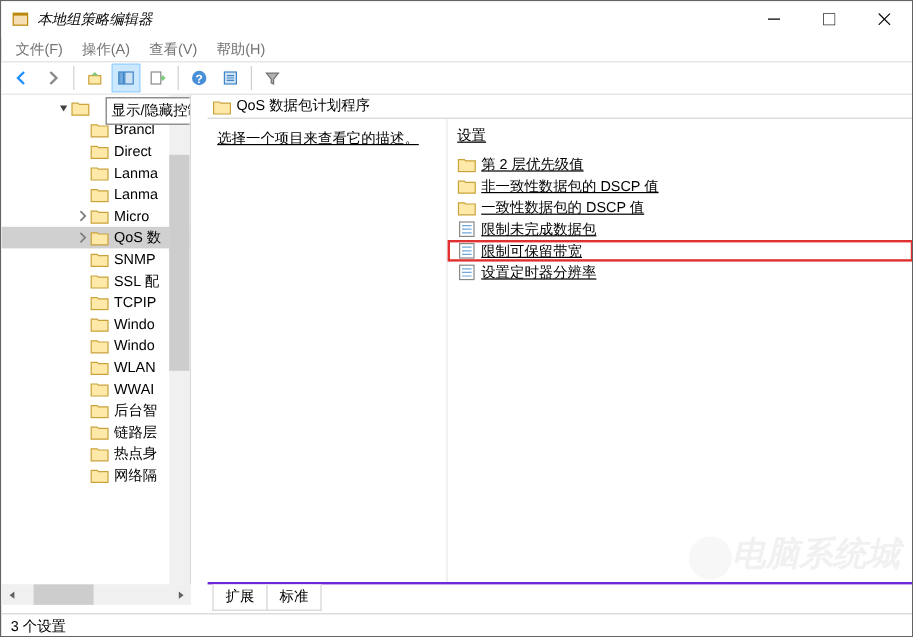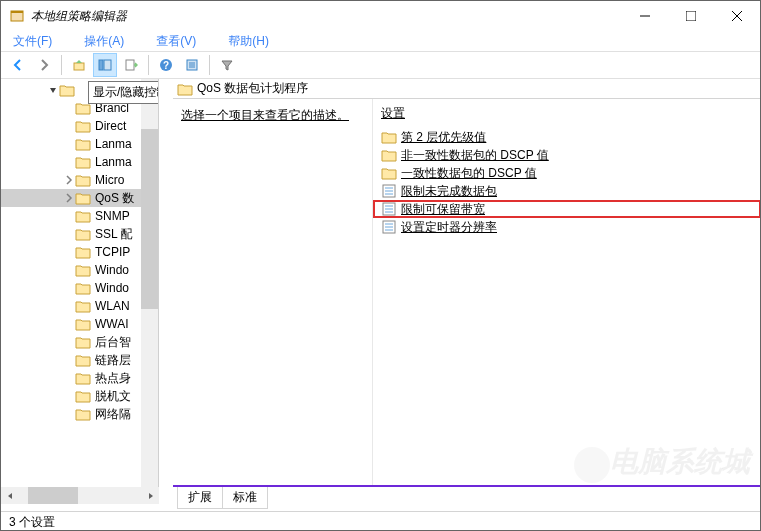--- a/index.html
+++ b/index.html
@@ -3,21 +3,21 @@
 <meta charset="utf-8">
 <style>
 * { box-sizing: border-box; margin: 0; padding: 0; }
 body { font-family: "Microsoft YaHei", "Segoe UI", sans-serif; font-size: 12px; background: #fff; width: 761px; height: 531px; overflow: hidden; border: 1px solid #646464; }
 .titlebar { height: 30px; display: flex; align-items: center; padding: 0 0 0 8px; background: #fff; font-style: italic; }
 .titlebar .app-icon { width: 16px; height: 16px; margin-right: 6px; }
 .titlebar .title { flex: 1; font-size: 12px; color: #000; }
 .titlebar .win-btns { display: flex; }
 .titlebar .win-btn { width: 46px; height: 30px; display: flex; align-items: center; justify-content: center; cursor: pointer; }
 .titlebar .win-btn svg { width: 10px; height: 10px; }
-.menubar { height: 20px; display: flex; align-items: center; padding: 0 4px; font-size: 12px; color: #3b82f6; gap: 16px; }
+.menubar { height: 20px; display: flex; align-items: center; padding: 0 4px; font-size: 12px; color: #737373; }
 .menubar .menu-item { padding: 2px 8px; cursor: pointer; }
 .toolbar { height: 28px; border-top: 1px solid #e0e0e0; border-bottom: 1px solid #e0e0e0; display: flex; align-items: center; padding: 0 4px; background: #fff; }
 .toolbar .tb-btn { width: 24px; height: 24px; display: flex; align-items: center; justify-content: center; cursor: pointer; margin: 0 1px; }
 .toolbar .sep { width: 1px; height: 20px; background: #d0d0d0; margin: 0 4px; }
 .content { height: 432px; position: relative; }
 .left-pane { position: absolute; left: 0; top: 0; width: 158px; height: 408px; border-right: 1px solid #d0d0d0; overflow: hidden; background: #fff; }
 .tree { padding-top: 2px; }
 .tree-row { height: 18px; display: flex; align-items: center; position: relative; white-space: nowrap; font-size: 12px; color: #000; }
 .tree-row .caret { width: 12px; height: 12px; display: flex; align-items: center; justify-content: center; cursor: pointer; flex-shrink: 0; }
 .tree-row .spacer { flex-shrink: 0; }
@@ -290,28 +290,20 @@
               <path d="M1 3 L6 3 L7 4 L15 4 L15 13 L1 13 Z" fill="#ffe9a8" stroke="#c9a23a"></path>
             </svg></span>
           <span>热点身</span>
         </div>
         <div class="tree-row">
           <span class="spacer" style="width:62px"></span>
           <span class="caret"></span>
           <span class="folder"><svg viewBox="0 0 16 14">
               <path d="M1 3 L6 3 L7 4 L15 4 L15 13 L1 13 Z" fill="#ffe9a8" stroke="#c9a23a"></path>
             </svg></span>
-          <span>脱机文</span>
-        </div>
-        <div class="tree-row">
-          <span class="spacer" style="width:62px"></span>
-          <span class="caret"></span>
-          <span class="folder"><svg viewBox="0 0 16 14">
-              <path d="M1 3 L6 3 L7 4 L15 4 L15 13 L1 13 Z" fill="#ffe9a8" stroke="#c9a23a"></path>
-            </svg></span>
           <span>网络隔</span>
         </div>
       </div>
     <div class="tooltip">显示/隐藏控制台树</div>
     <div class="left-scroll-v">
         <div class="sb-thumb-v"></div>
       </div>
   </div>
   <div class="left-scroll-h" style="position:absolute;left:0;top:408px;">
     <div class="sb-btn">

